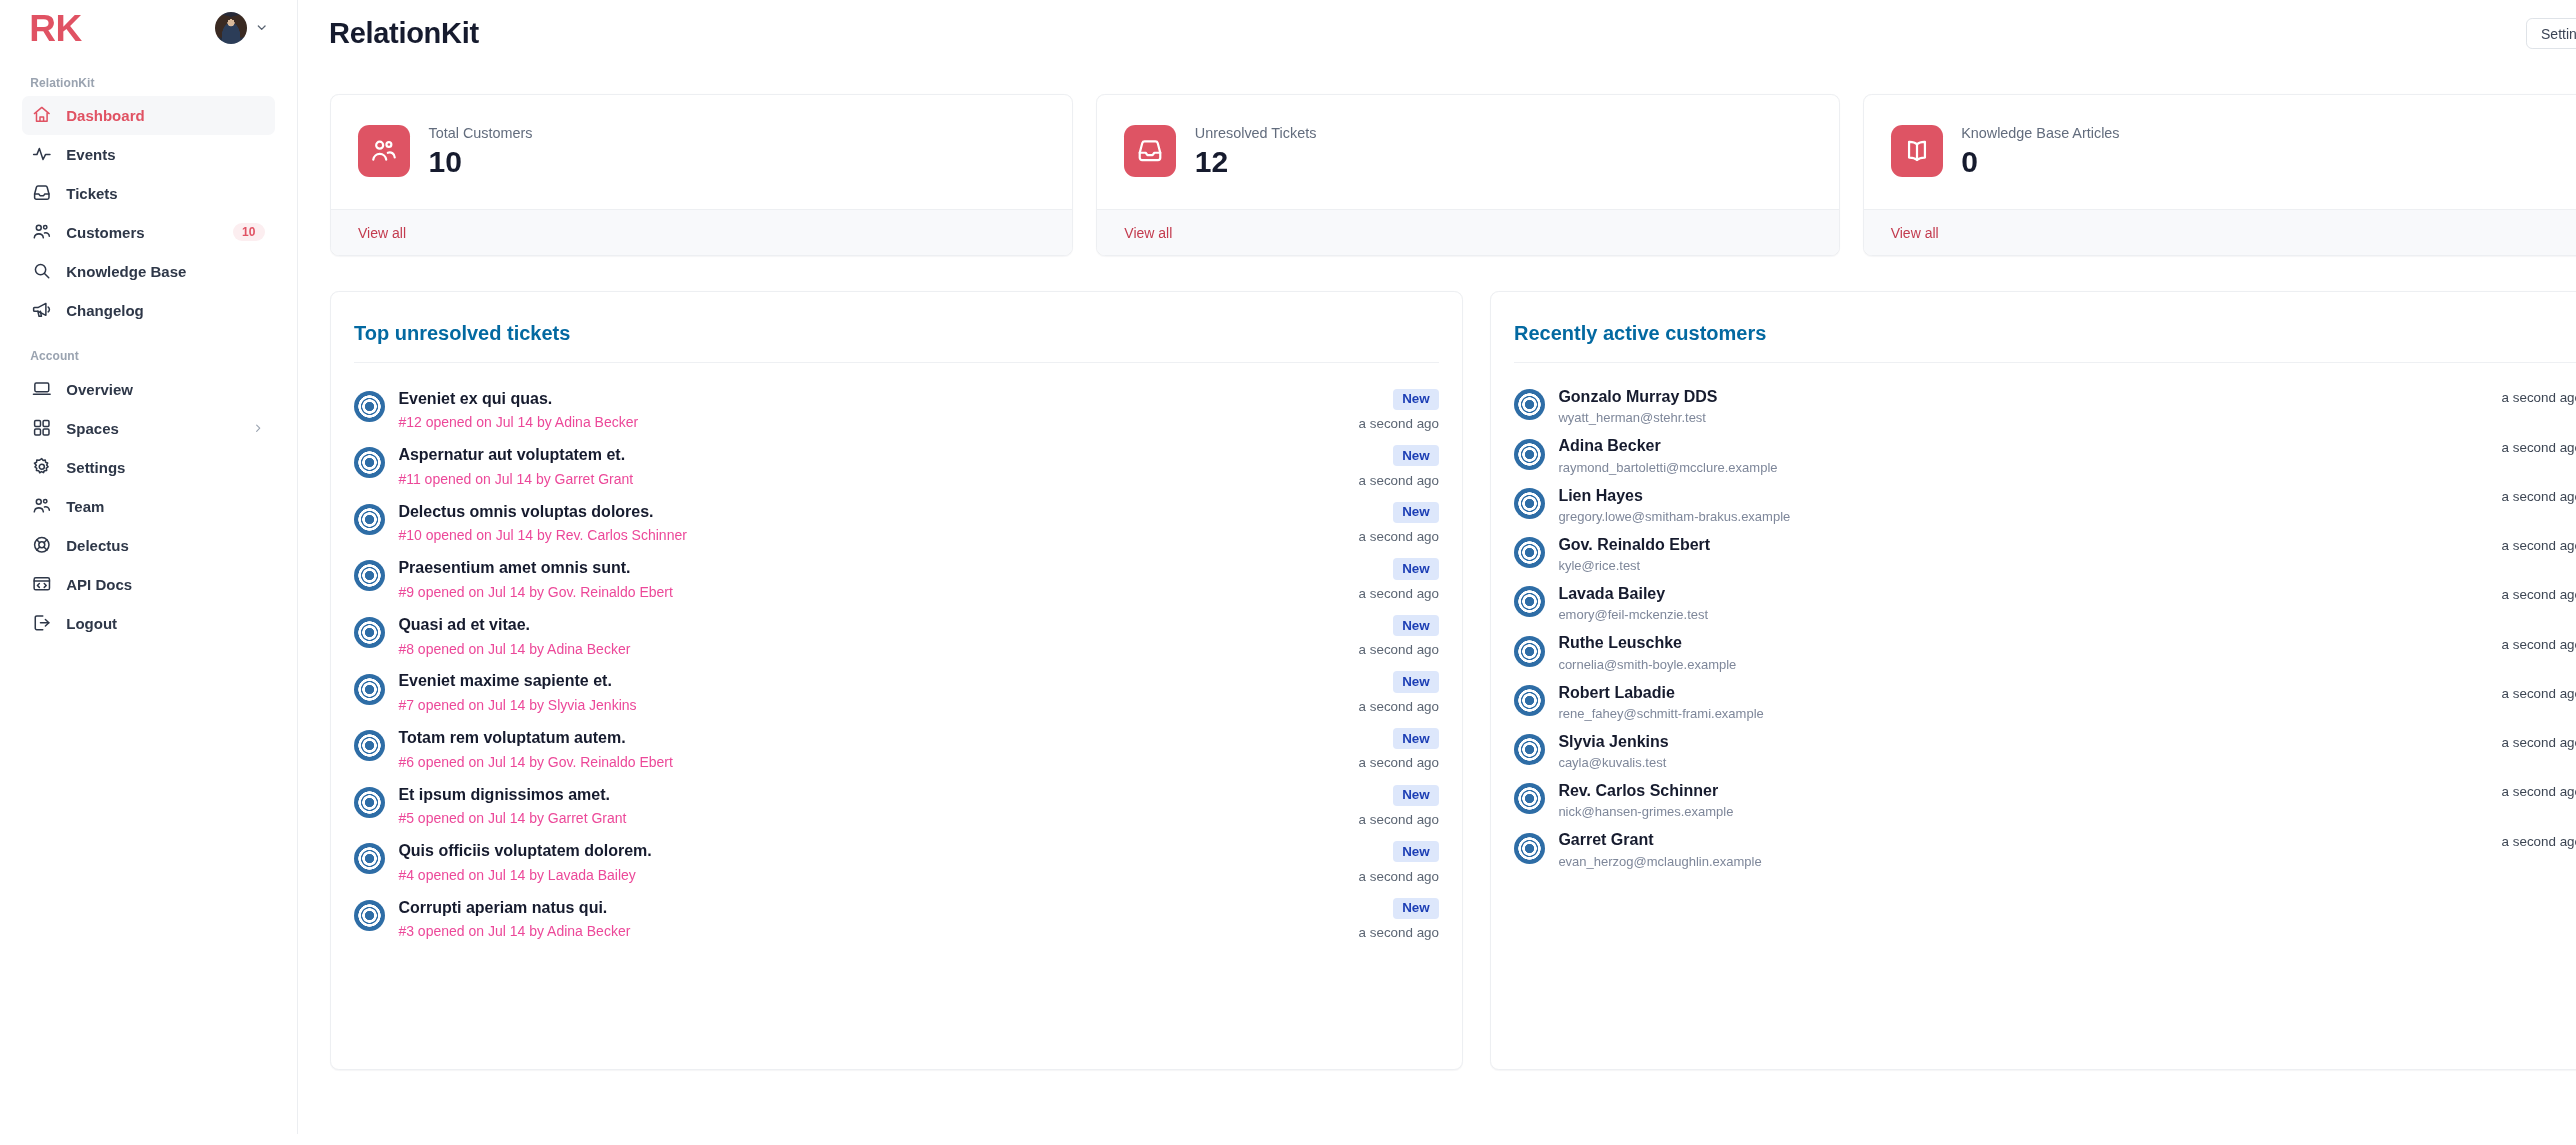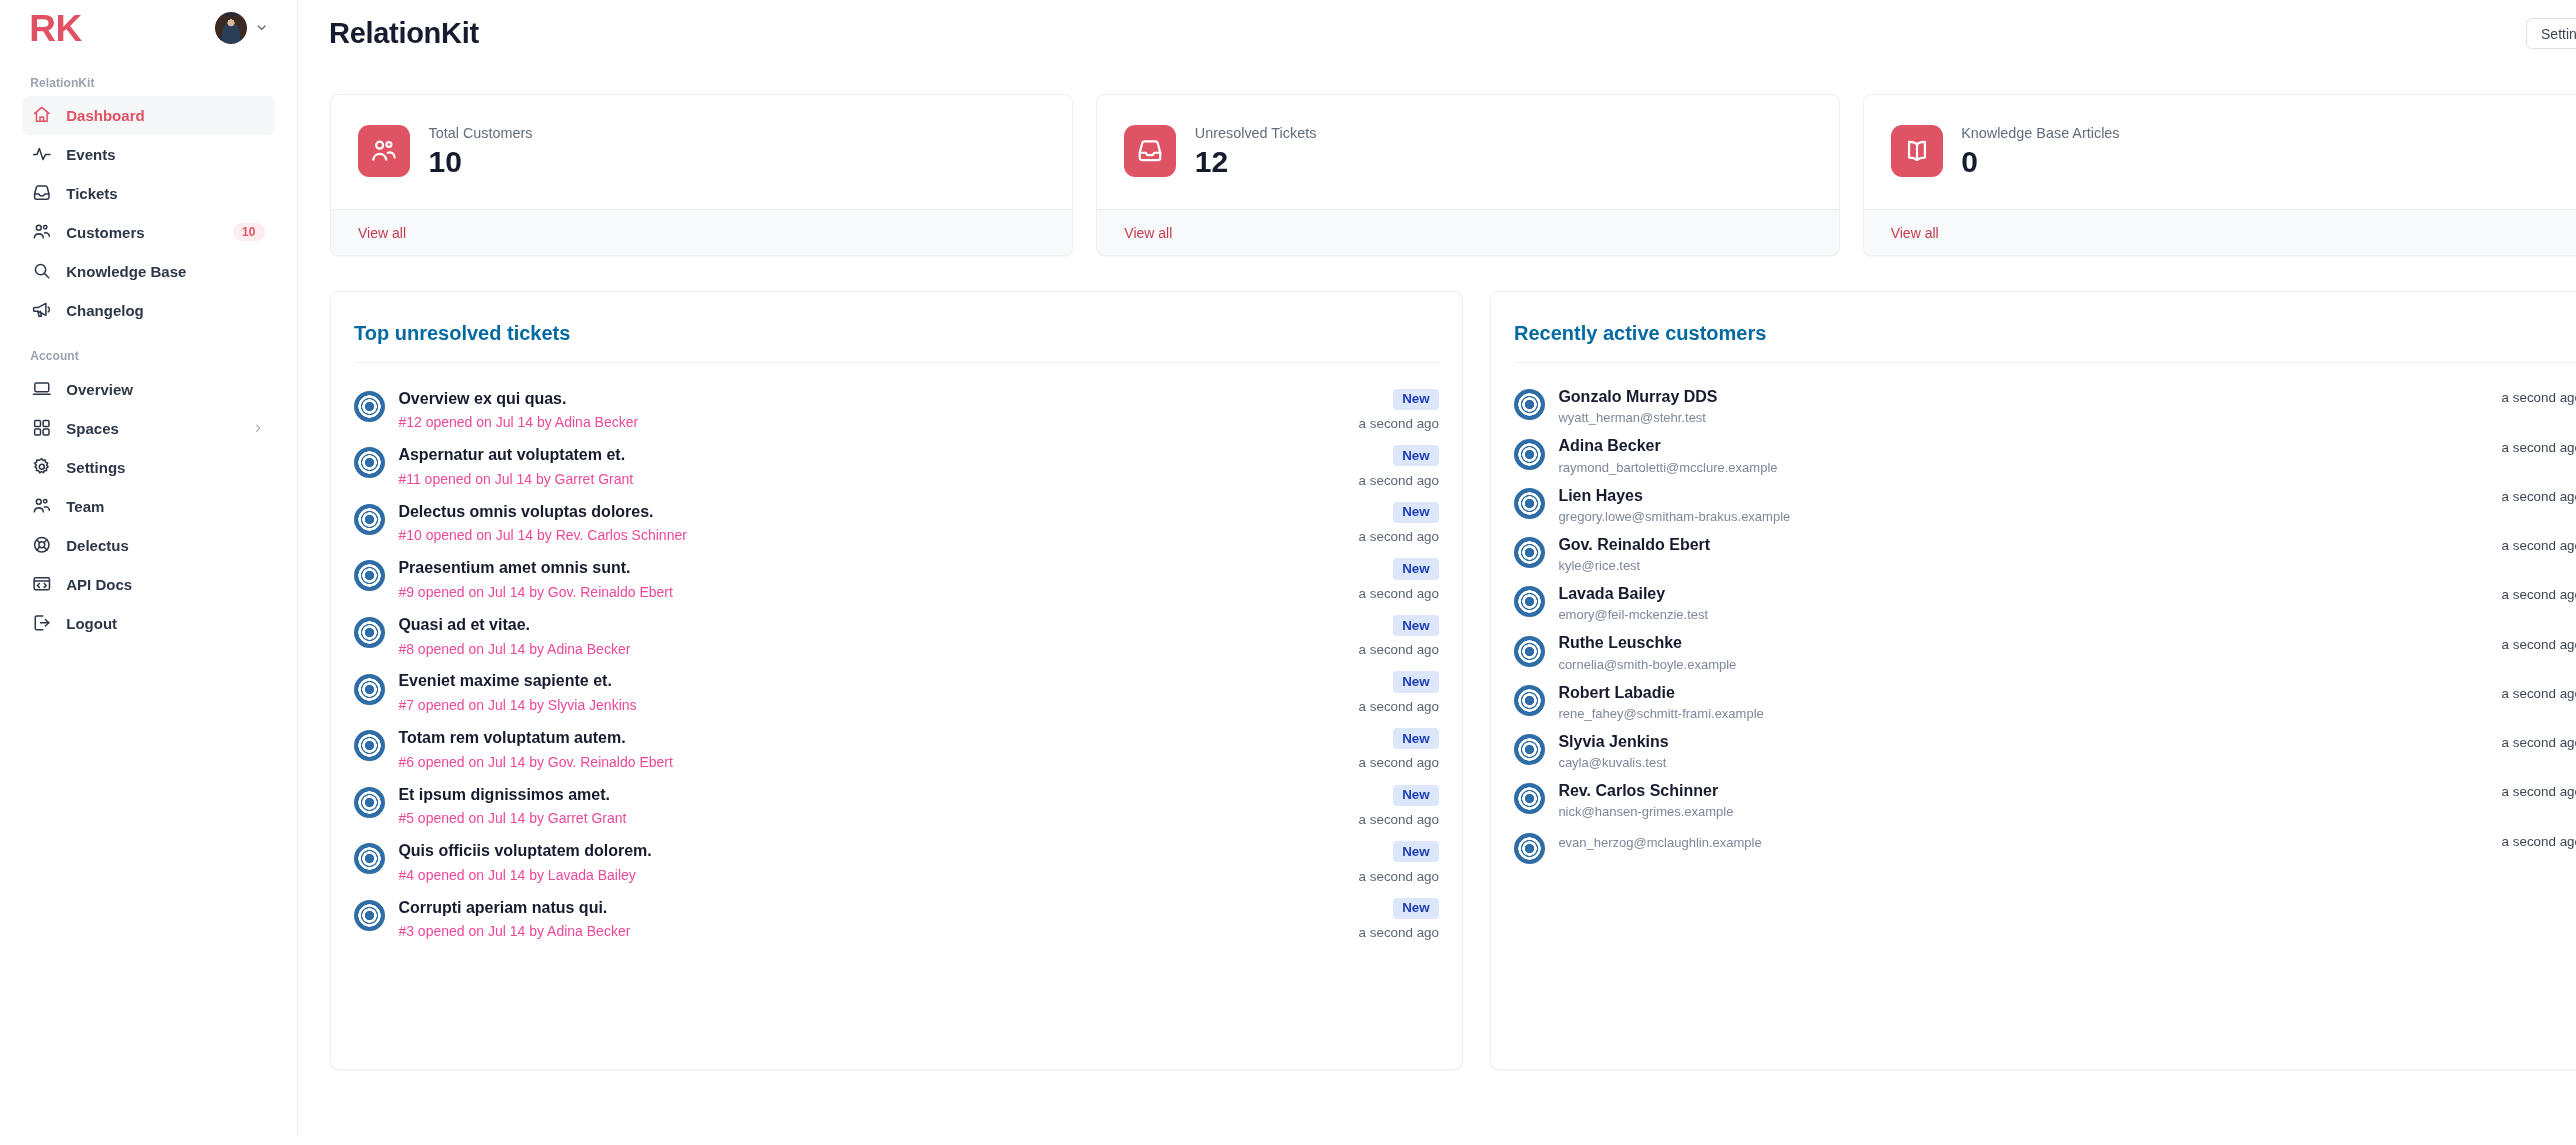--- a/index.html
+++ b/index.html
@@ -320,21 +320,21 @@
         </div>
       </div>
 
     <div class="panels-row">
       <section class="panel left">
         <div class="panel-title">Top unresolved tickets</div>
         <div class="panel-list" id="tickets-list">
             <div class="ticket-row">
               <div class="gravatar"></div>
               <div class="ticket-text">
-                <div class="ticket-title">Overview ex qui quas.</div>
+                <div class="ticket-title">Eveniet ex qui quas.</div>
                 <div class="ticket-sub">#12 opened on Jul 14 by Adina Becker</div>
               </div>
               <div class="ticket-right"><span class="pill-new">New</span><div class="ticket-time">a second ago</div></div>
             </div>
             <div class="ticket-row">
               <div class="gravatar"></div>
               <div class="ticket-text">
                 <div class="ticket-title">Aspernatur aut voluptatem et.</div>
                 <div class="ticket-sub">#11 opened on Jul 14 by Garret Grant</div>
               </div>
@@ -478,20 +478,21 @@
               <div class="gravatar"></div>
               <div class="cust-text">
                 <div class="cust-name">Rev. Carlos Schinner</div>
                 <div class="cust-email">nick@hansen-grimes.example</div>
               </div>
               <div class="cust-time">a second ago</div>
             </div>
             <div class="cust-row">
               <div class="gravatar"></div>
               <div class="cust-text">
+                <div class="cust-name">Garret Grant</div>
                 <div class="cust-email">evan_herzog@mclaughlin.example</div>
               </div>
               <div class="cust-time">a second ago</div>
             </div>
           </div>
       </section>
     </div>
 
   </main>
 </div>

